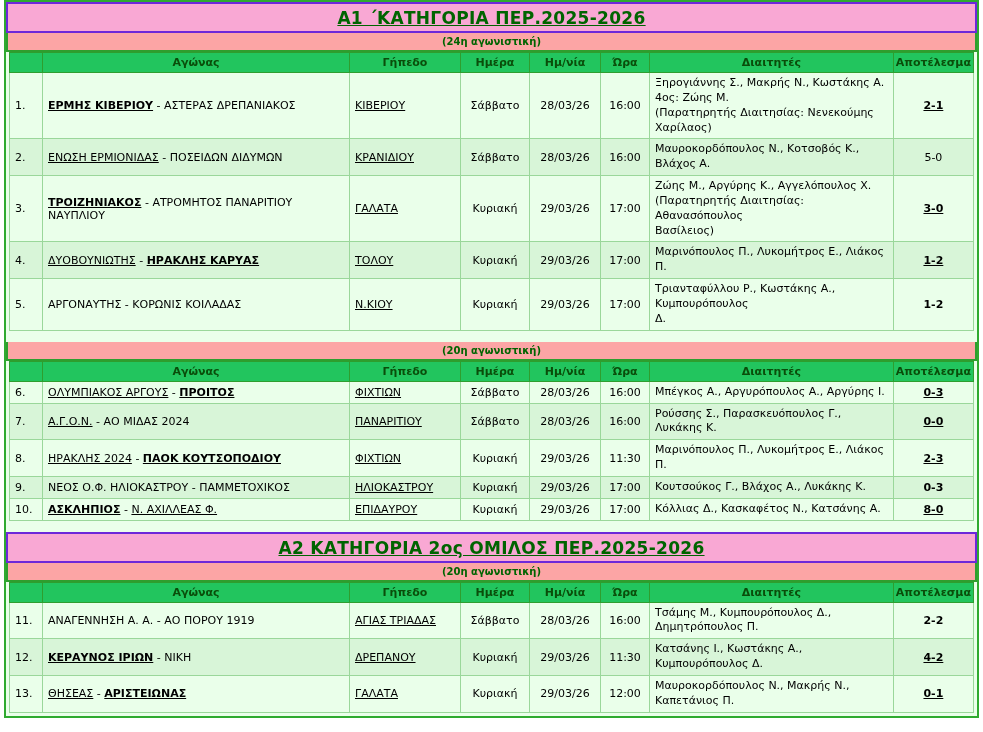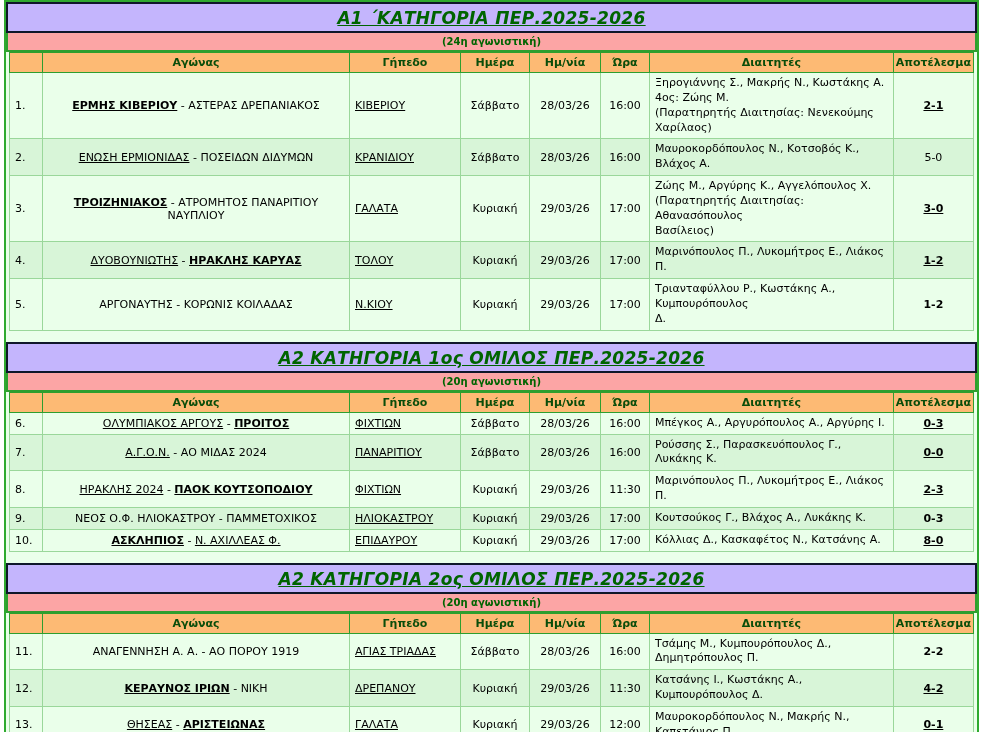--- a/index.html
+++ b/index.html
@@ -14,62 +14,61 @@
     width:975px;
     margin:0 auto;
     border:2px solid #2faa2f;
     background:#eaffea;
     box-sizing:border-box;
   }
   table{border-collapse:collapse;width:100%;}
   td,th{padding:0;}
 
   .section-title{
-    background:#c4b5fd;
-    border:2px solid #0f172a;
+    background:#f9a8d4;
+    border:2px solid #6d28d9;
     text-align:center;
     color:#006400;
     font-weight:bold;
     font-size:17px;
     padding:4px 0 3px 0;
     letter-spacing:0.3px;
-    font-style:italic;
   }
   .section-title span{text-decoration:underline;}
   .matchday{
     background:#fca5a5;
     text-align:center;
     font-weight:bold;
     font-size:10px;
     color:#006400;
     padding:3px 0;
     border-left:2px solid #2e9e2e;
     border-right:2px solid #2e9e2e;
     border-bottom:2px solid #2e9e2e;
   }
   .hdr td{
-    background:#fdba74;
+    background:#22c55e;
     color:#0a4d0a;
     font-weight:bold;
     text-align:center;
     font-size:11px;
     border:1px solid #2e9e2e;
     padding:3px 2px;
   }
   .row td{
     border:1px solid #9ad79a;
     padding:3px 5px;
     vertical-align:middle;
     font-size:11px;
   }
   .row.alt td{background:#d8f5d8;}
   .row.plain td{background:#eaffea;}
 
   .c-num{width:22px;text-align:left;padding-left:4px;}
-  .c-match{width:296px;text-align:center;}
+  .c-match{width:296px;}
   .c-venue{width:100px;}
   .c-day{width:58px;text-align:center;}
   .c-date{width:60px;text-align:center;}
   .c-time{width:38px;text-align:center;}
   .c-ref{width:undefinedpx;}
   .c-res{width:68px;text-align:center;font-weight:bold;}
 
   .u{text-decoration:underline;}
   .b{font-weight:normal;}
   .ub{text-decoration:underline;font-weight:bold;}
@@ -163,21 +162,20 @@
                   <div>Δ.</div>
                 </td>
                 <td class="c-res"><span class="">1-2</span></td>
               </tr>
             </tbody>
           </table>
         </div>
       </div>
       <div class="spacer"></div>
       <div class="sect-wrap">
-        <div class="section-title"><span>Α2 ΚΑΤΗΓΟΡΙΑ 1ος ΟΜΙΛΟΣ ΠΕΡ.2025-2026</span></div>
         <div class="matchday">(20η αγωνιστική)</div>
         <div class="tbl-wrap">
           <table>
             <tbody>
               <tr class="hdr">
                 <td class="c-num"></td>
                 <td class="c-match">Αγώνας</td>
                 <td class="c-venue">Γήπεδο</td>
                 <td class="c-day">Ημέρα</td>
                 <td class="c-date">Ημ/νία</td>

